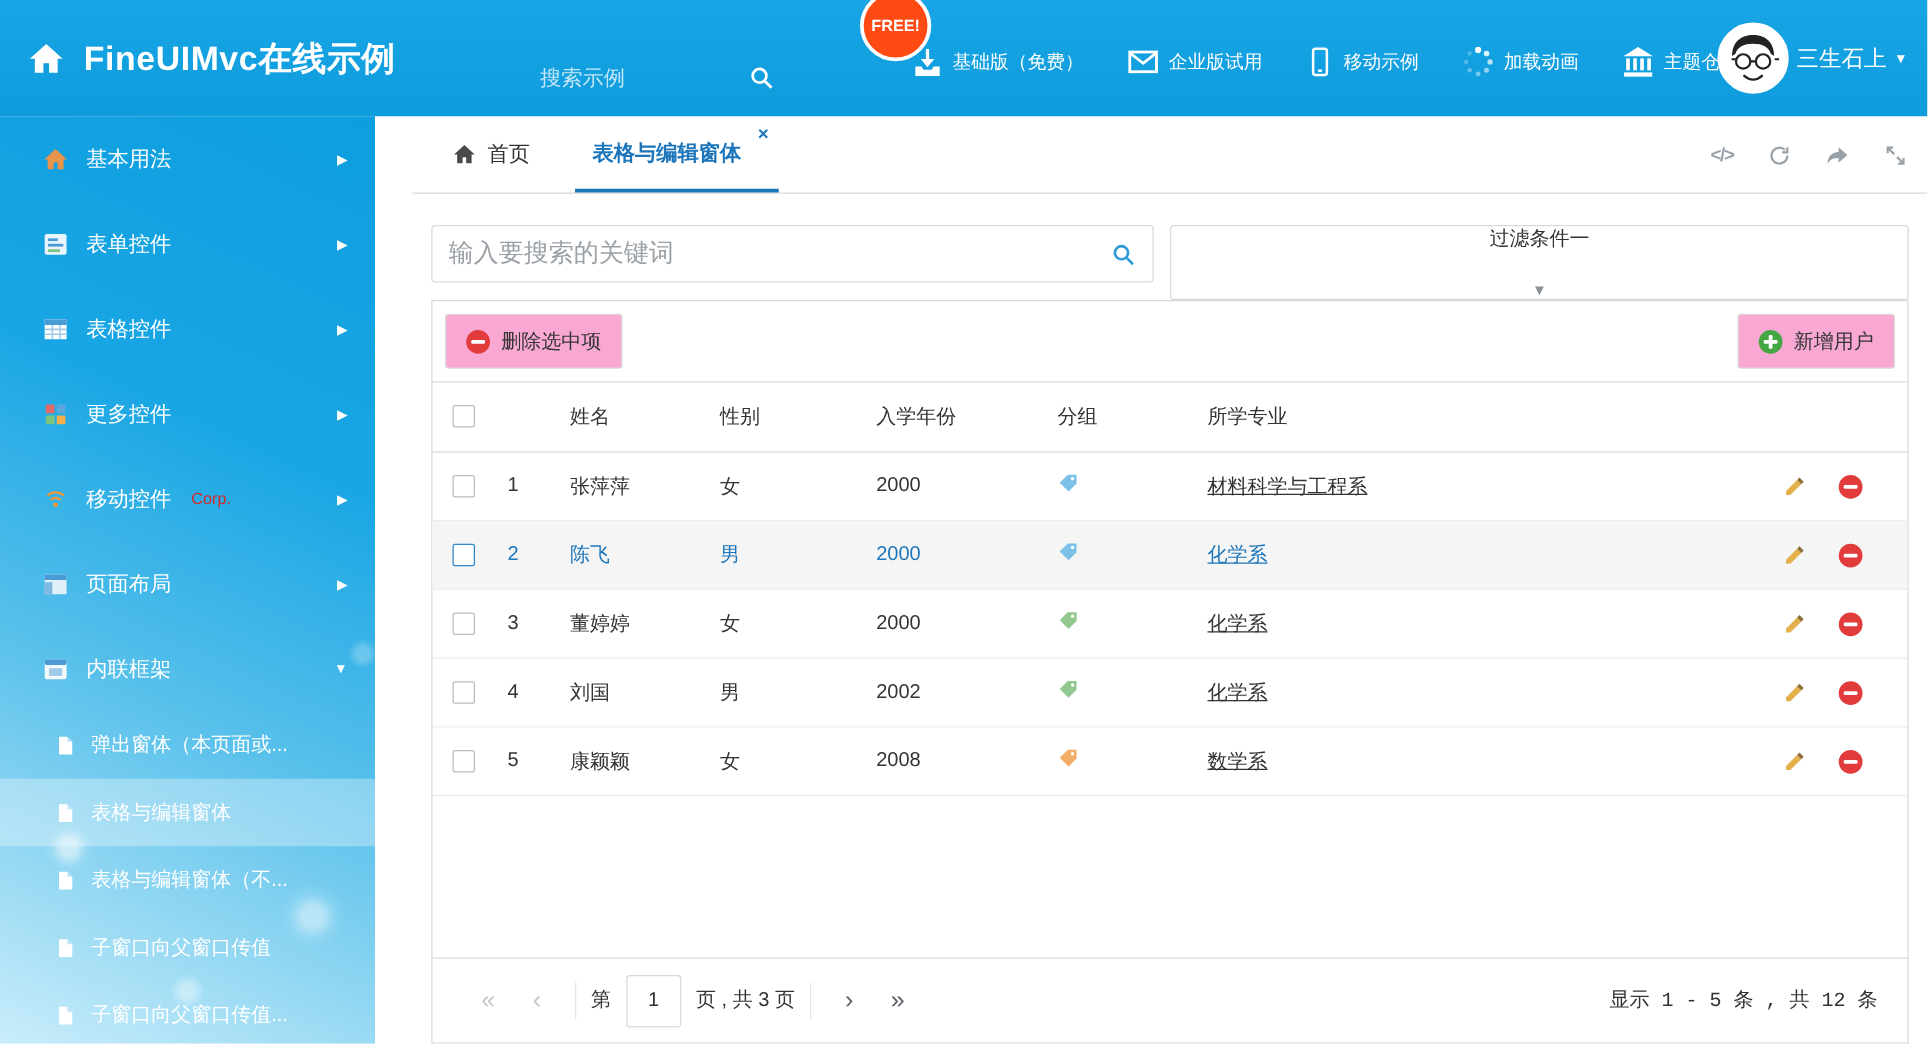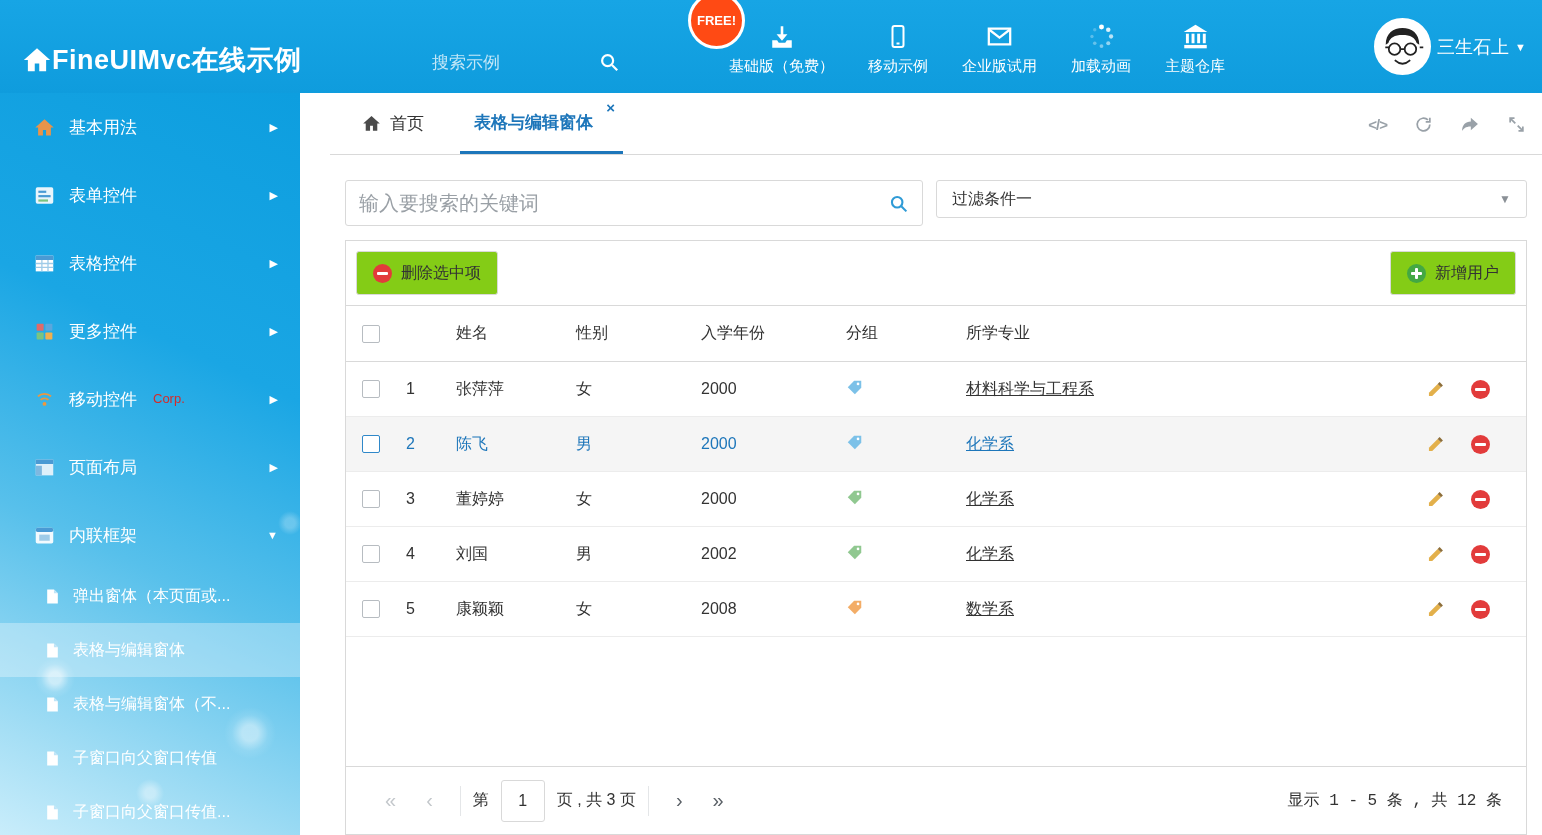--- a/index.html
+++ b/index.html
@@ -2,30 +2,30 @@
 <html><head>
 <meta charset="utf-8">
 <style>
   * { margin:0; padding:0; box-sizing:border-box; }
   html,body { width:1542px; height:835px; overflow:hidden; }
   body { font-family:"Liberation Sans","DejaVu Sans",sans-serif; background:#fff; position:relative; }
 
   
   .header { position:absolute; left:0; top:0; width:1542px; height:93px;
             background:linear-gradient(#17a5e5,#0f9cdd); z-index:5; }
-  .hdr-left { position:absolute; left:22px; top:0; height:93px; display:flex; align-items:center; color:#fff;margin-top:13px; }
+  .hdr-left { position:absolute; left:22px; top:0; height:93px; display:flex; align-items:center; gap:15px; color:#fff; }
   .hdr-title { font-size:27px; font-weight:bold; letter-spacing:.5px; }
   .hdr-search { position:absolute; left:432px; top:0; height:73px; display:flex; align-items:flex-end; gap:26px; }
   .hdr-search input { width:140px; background:transparent; border:none; outline:none; color:#fff; font-size:17px; }
   .hdr-search input::placeholder { color:rgba(255,255,255,.75); }
   .free-badge { position:absolute; left:688px; top:-8px; width:57px; height:57px; border-radius:50%;
                 background:#ff4a14; border:3px solid #fff; color:#fff; font-weight:bold; font-size:13px;
                 display:flex; align-items:center; justify-content:center; z-index:6; }
   .hdr-nav { position:absolute; left:712px; top:0; height:93px; display:flex; align-items:center; color:#fff; }
-  .nav-item { display:flex; flex-direction:column; align-items:center; gap:7px; font-size:15px; padding:6px 17px 0; cursor:pointer; }
+  .nav-item { display:flex; flex-direction:row; align-items:center; gap:7px; font-size:15px; padding:6px 17px 0; cursor:pointer; }
   .nav-item .nico { height:27px; display:flex; align-items:flex-end; }
   .hdr-user { position:absolute; right:16px; top:0; height:93px; display:flex; align-items:center; gap:6px; color:#fff; font-size:18px; }
   .avatar { width:57px; height:57px; border-radius:50%; overflow:hidden; background:#fff; border:2px solid #fff; }
   .caret-down { font-size:11px; }
 
   
   .sidebar { position:absolute; left:0; top:93px; width:300px; bottom:0;
     background:
       radial-gradient(circle at 55px 585px, rgba(255,255,255,.55) 0 6px, rgba(255,255,255,.12) 14px, transparent 20px),
       radial-gradient(circle at 250px 640px, rgba(255,255,255,.45) 0 8px, rgba(255,255,255,.1) 18px, transparent 26px),
@@ -50,29 +50,29 @@
                 color:#1d76ba; font-size:17px; font-weight:bold; border-bottom:3px solid #1d76ba; cursor:pointer; }
   .tab-close { position:absolute; top:7px; right:8px; font-size:15px; font-weight:bold; color:#1d76ba; cursor:pointer; line-height:1; }
   .tab-tools { position:absolute; right:16px; top:0; height:62px; display:flex; align-items:center; gap:27px; color:#99a1a8; }
   .tab-tools .ttool { cursor:pointer; display:flex; align-items:center; }
   .code-glyph { font-size:15px; letter-spacing:-1px; font-weight:bold; }
 
   .search-box { position:absolute; left:15px; top:87px; width:578px; height:46px; border:1px solid #d9d9d9;
                 border-radius:3px; display:flex; align-items:center; padding:0 13px; }
   .search-box input { flex:1; border:none; outline:none; font-size:20px; color:#be185d; }
   .search-box input::placeholder { color:#9aa0a6; }
-  .filter-dd { position:absolute; left:606px; right:15px; top:87px; height:38px; border:1px solid #d9d9d9;
+  .filter-dd { position:absolute; left:606px; right:15px; top:87px; height:60px; border:1px solid #d9d9d9;
                border-radius:3px; display:flex; align-items:center; justify-content:space-between;
-               padding:0 15px; font-size:16px; color:#333; cursor:pointer; }
+               padding:0 15px; font-size:16px; color:#333; cursor:pointer;flex-direction:column; }
   .filter-dd .caret { color:#8a9096; font-size:12px; }
 
   
   .grid-panel { position:absolute; left:15px; right:15px; top:147px; bottom:0; border:1px solid #d9d9d9; }
   .grid-toolbar { height:64px; padding:10px; display:flex; justify-content:space-between; align-items:center; }
-  .btn { height:44px; border:1px solid #d9d9d9; border-radius:3px; background:#84cc16; display:flex;
+  .btn { height:44px; border:1px solid #d9d9d9; border-radius:3px; background:#f9a8d4; display:flex;
          align-items:center; gap:9px; padding:0 16px; font-size:16px; color:#333; cursor:pointer; }
   .ico-minus, .ico-plus { width:19px; height:19px; border-radius:50%; position:relative; flex:none; display:inline-block; }
   .ico-minus { background:#e23b3b; } .ico-plus { background:#43a843; }
   .ico-minus::after, .ico-plus::after { content:""; position:absolute; left:4px; right:4px; top:8px; height:3px; background:#fff; border-radius:1px; }
   .ico-plus::before { content:""; position:absolute; top:4px; bottom:4px; left:8px; width:3px; background:#fff; border-radius:1px; }
 
   table.grid-table { width:100%; border-collapse:collapse; table-layout:fixed; font-size:16px; color:#333; }
   .grid-table thead th { height:56px; text-align:left; font-weight:normal; padding-left:10px;
                          border-top:1px solid #d9d9d9; border-bottom:1px solid #d9d9d9; }
   .grid-table td { height:55px; padding-left:10px; border-bottom:1px solid #ececec; }
@@ -127,35 +127,35 @@
       <span class="nico">
         <svg width="26" height="26" viewBox="0 0 24 24" fill="#fff">
             <path d="M10.8 2h2.4v7.5h3.8L12 15.5 7 9.5h3.8z"></path>
             <path d="M3 15h4.5l1.5 2.4h6L16.5 15H21v7H3z"></path>
           </svg>
       </span>
       <span>基础版（免费）</span>
     </div>
     <div class="nav-item">
       <span class="nico">
+        <svg width="27" height="27" viewBox="0 0 24 24" fill="none" stroke="#fff" stroke-width="2">
+            <rect x="2.5" y="5" width="19" height="14"></rect>
+            <path d="M3 6l9 7 9-7"></path>
+          </svg>
+      </span>
+      <span>企业版试用</span>
+    </div>
+    <div class="nav-item">
+      <span class="nico">
         <svg width="24" height="27" viewBox="0 0 24 24" fill="none" stroke="#fff" stroke-width="2">
             <rect x="6.5" y="1.5" width="11" height="21" rx="2"></rect>
             <path d="M10.5 19h3"></path>
           </svg>
       </span>
       <span>移动示例</span>
-    </div>
-    <div class="nav-item">
-      <span class="nico">
-        <svg width="27" height="27" viewBox="0 0 24 24" fill="none" stroke="#fff" stroke-width="2">
-            <rect x="2.5" y="5" width="19" height="14"></rect>
-            <path d="M3 6l9 7 9-7"></path>
-          </svg>
-      </span>
-      <span>企业版试用</span>
     </div>
     <div class="nav-item">
       <span class="nico">
         <svg width="27" height="27" viewBox="0 0 24 24" fill="#fff">
           <circle cx="12" cy="3.5" r="2.2" opacity="1"></circle>
             <circle cx="18" cy="6" r="2" opacity=".85"></circle>
           <circle cx="20.5" cy="12" r="1.9" opacity=".7"></circle>
             <circle cx="18" cy="18" r="1.8" opacity=".55"></circle>
           <circle cx="12" cy="20.5" r="1.7" opacity=".45"></circle>
             <circle cx="6" cy="18" r="1.6" opacity=".35"></circle>

